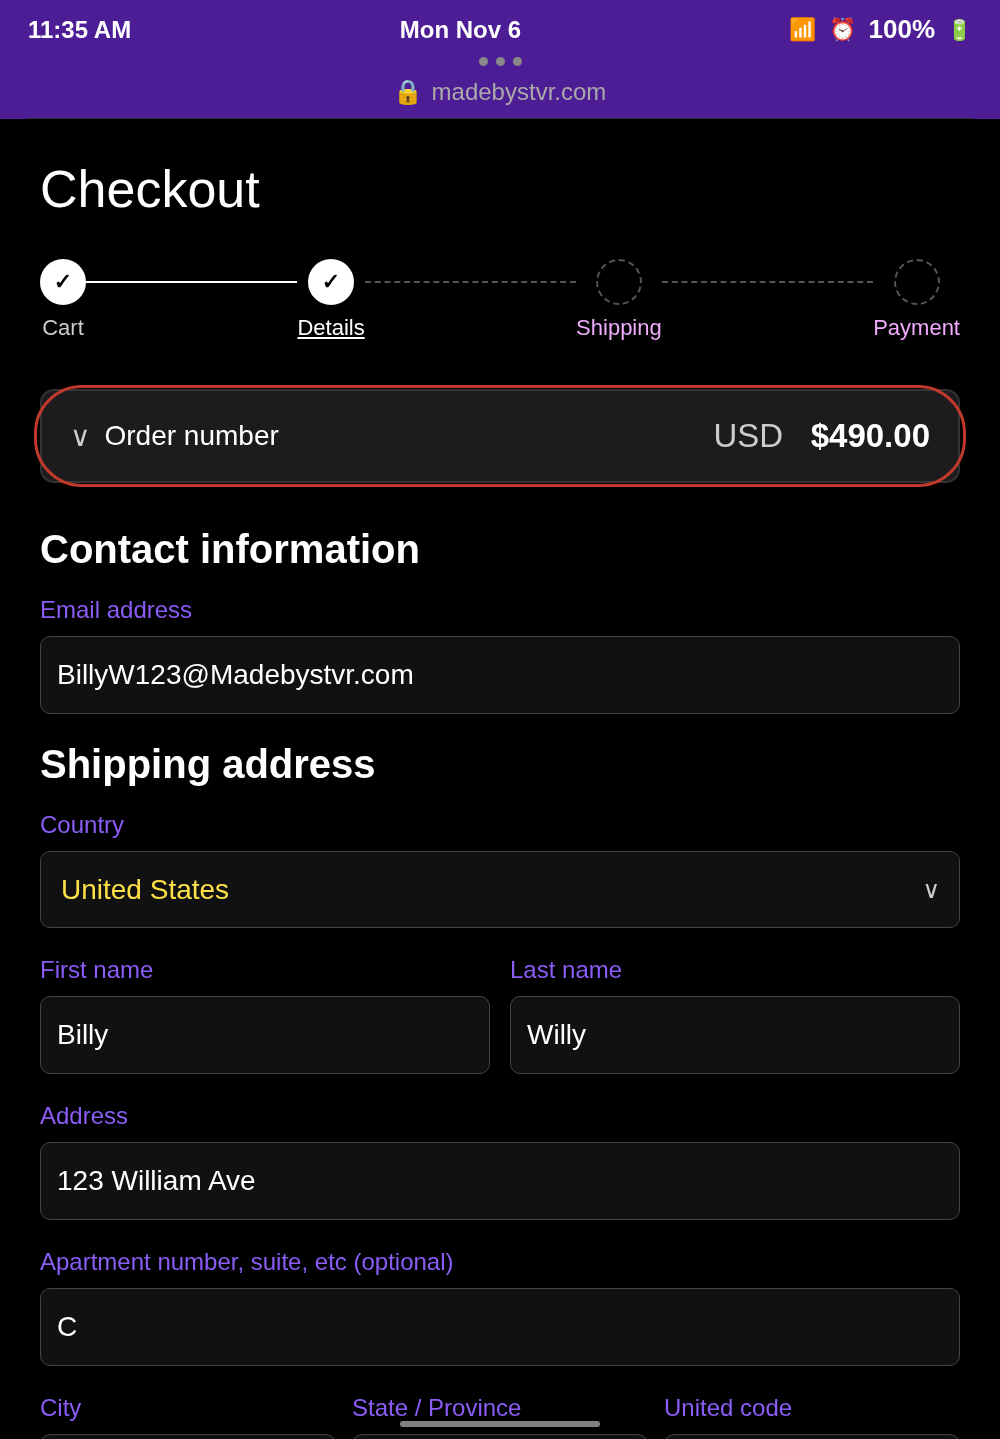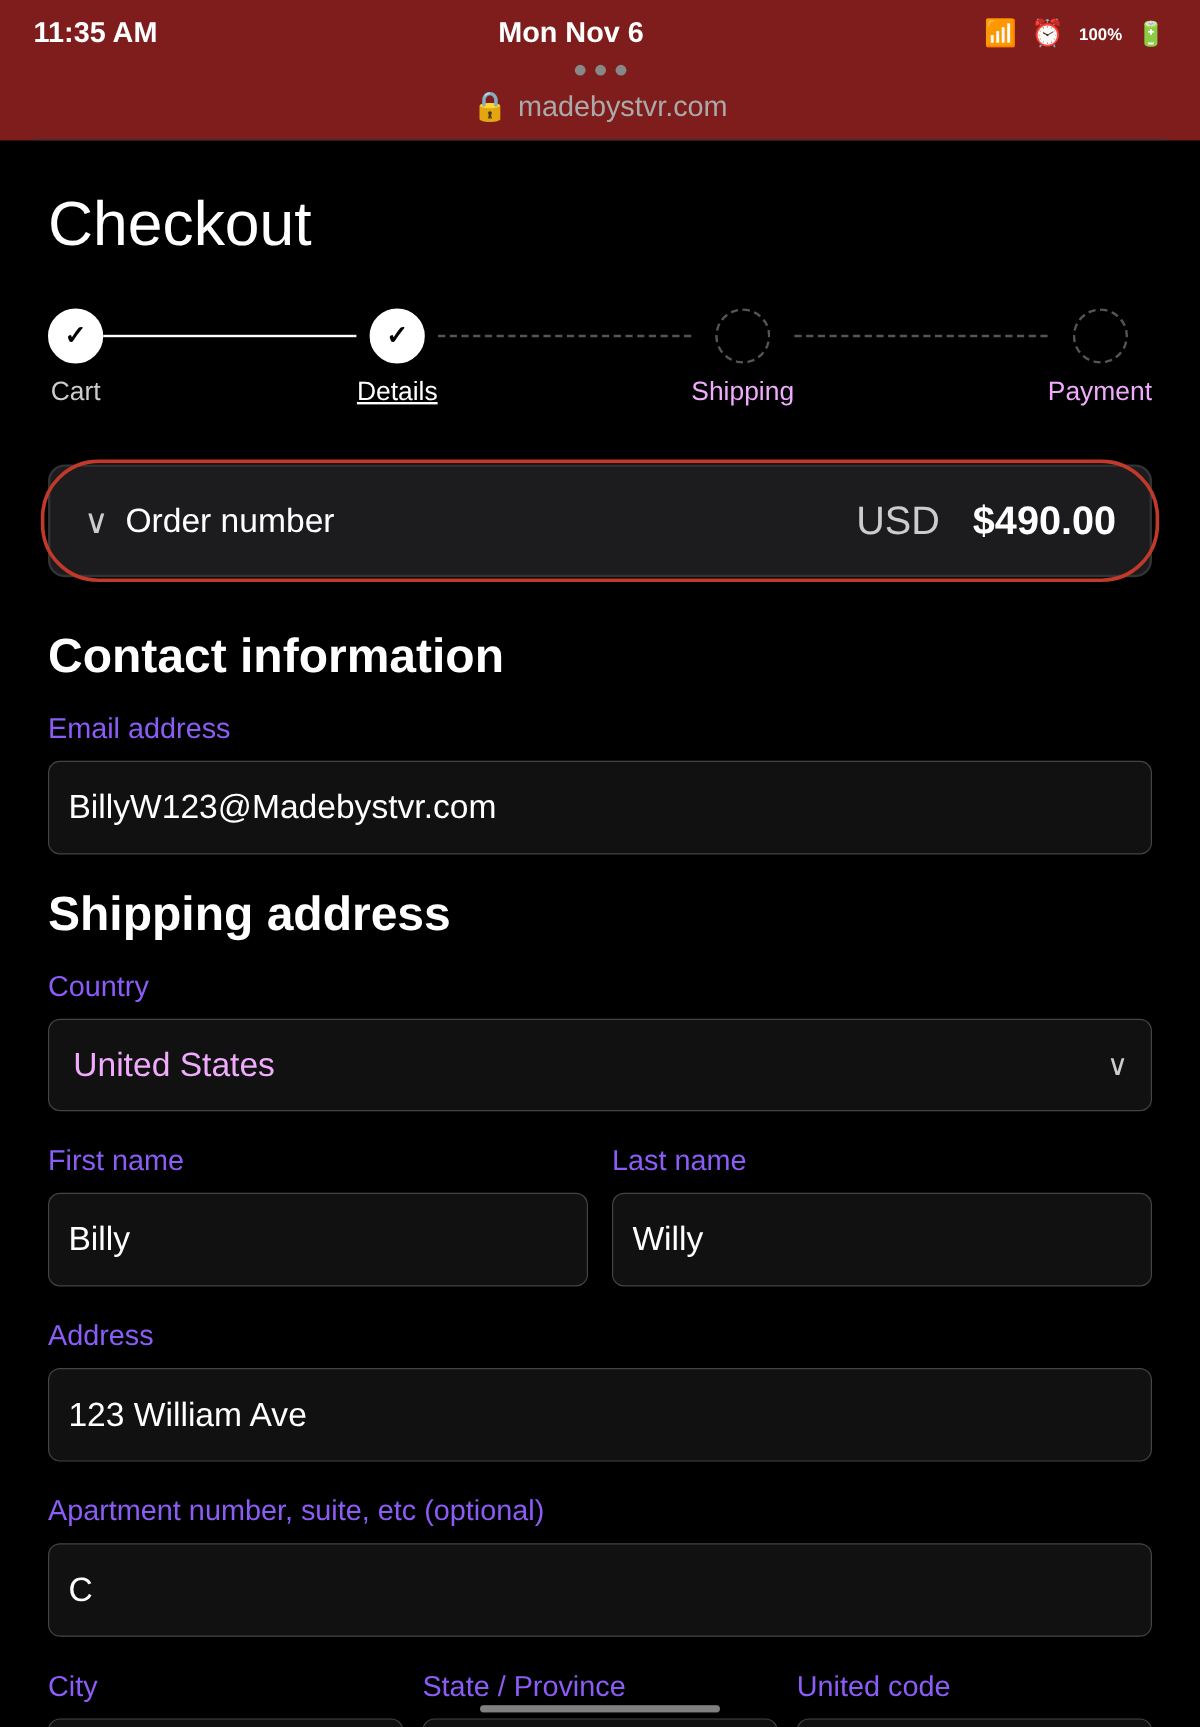--- a/index.html
+++ b/index.html
@@ -157,21 +157,21 @@
 
     
     .select-wrapper {
       position: relative;
     }
     .select-wrapper select {
       width: 100%;
       background: #111;
       border: 1.5px solid #444;
       border-radius: 10px;
-      color: #f0abfc;
+      color: #fde047;
       font-size: 28px;
       padding: 22px 20px;
       outline: none;
       appearance: none;
       -webkit-appearance: none;
     }
     .select-arrow {
       position: absolute;
       right: 20px;
       top: 50%;
@@ -199,21 +199,21 @@
       transform: translateX(-50%);
       width: 200px;
       height: 6px;
       background: #fff;
       border-radius: 4px;
       opacity: 0.5;
     }
 
     
     .top-bar {
-      background: #7f1d1d;
+      background: #4c1d95;
       padding: 14px 28px 0;
     }
     .status-row {
       display: flex;
       justify-content: space-between;
       align-items: center;
       font-size: 24px;
       font-weight: 600;
       padding-bottom: 6px;
     }
@@ -238,21 +238,21 @@
 </head>
 <body>
 
 <div class="top-bar">
   <div class="status-row">
     <span>11:35 AM</span>
     <span>Mon Nov 6</span>
     <div class="status-right" style="display:flex;align-items:center;gap:12px;">
       <span style="font-size:22px;">📶</span>
       <span style="font-size:22px;">⏰</span>
-      <span style="font-size:14px;font-weight:600;">100%</span>
+      <span style="font-size:26px;font-weight:600;">100%</span>
       <span style="font-size:20px;">🔋</span>
     </div>
   </div>
   <div class="dots-row">
     <span class="dot"></span>
     <span class="dot"></span>
     <span class="dot"></span>
   </div>
   <div class="url-row">
     <span>🔒</span>

